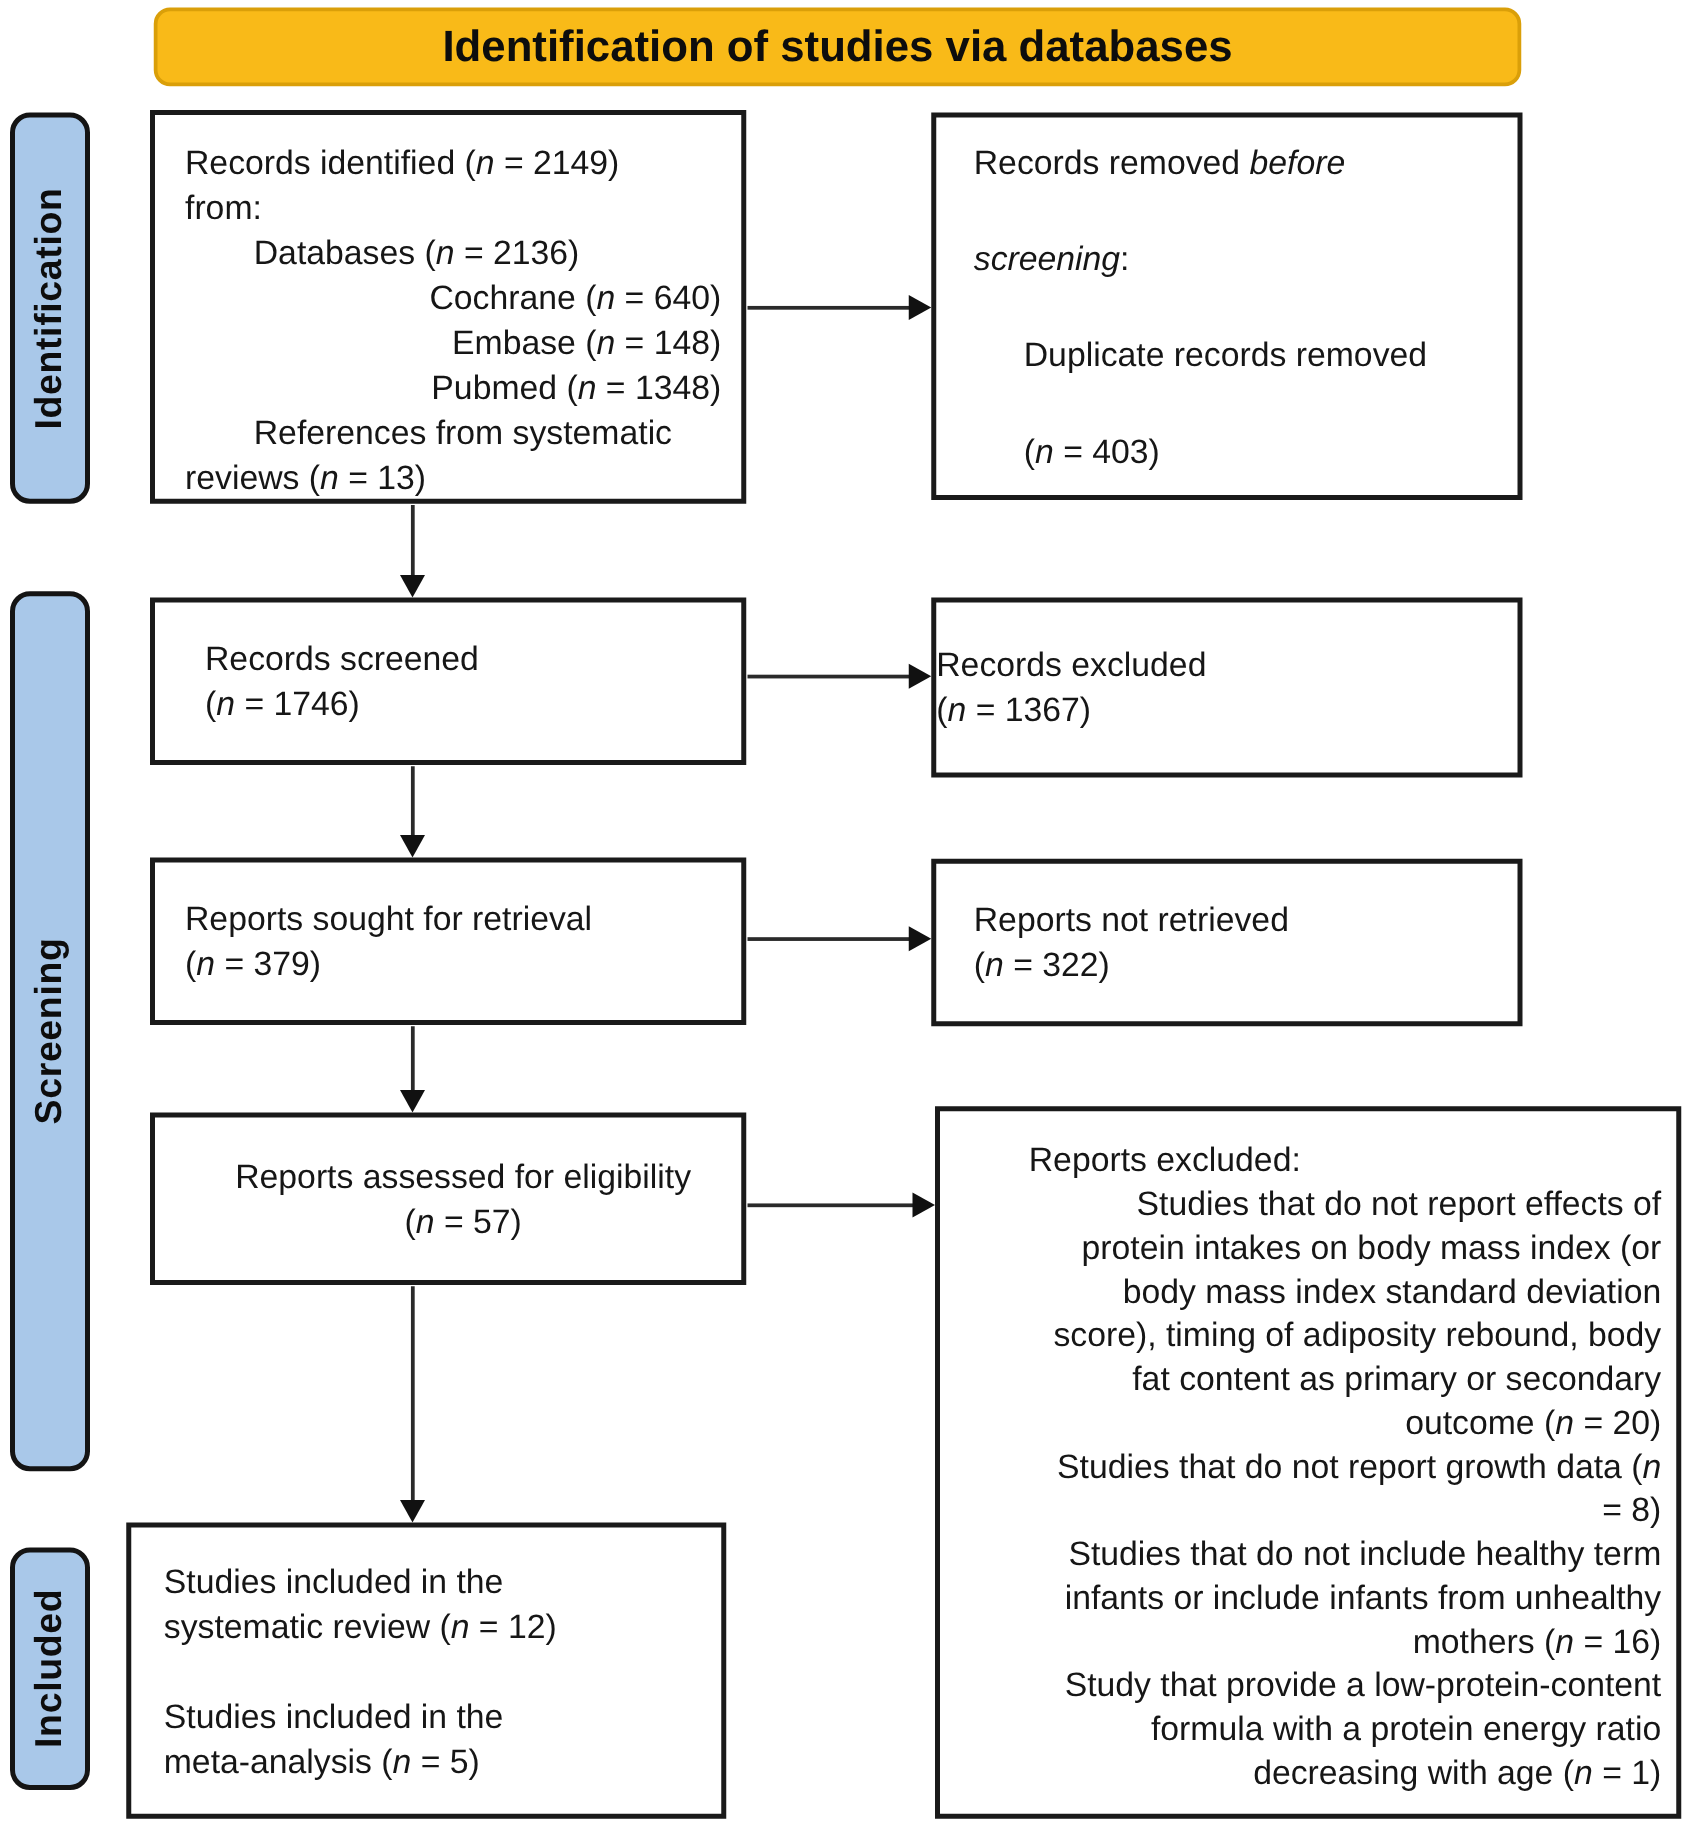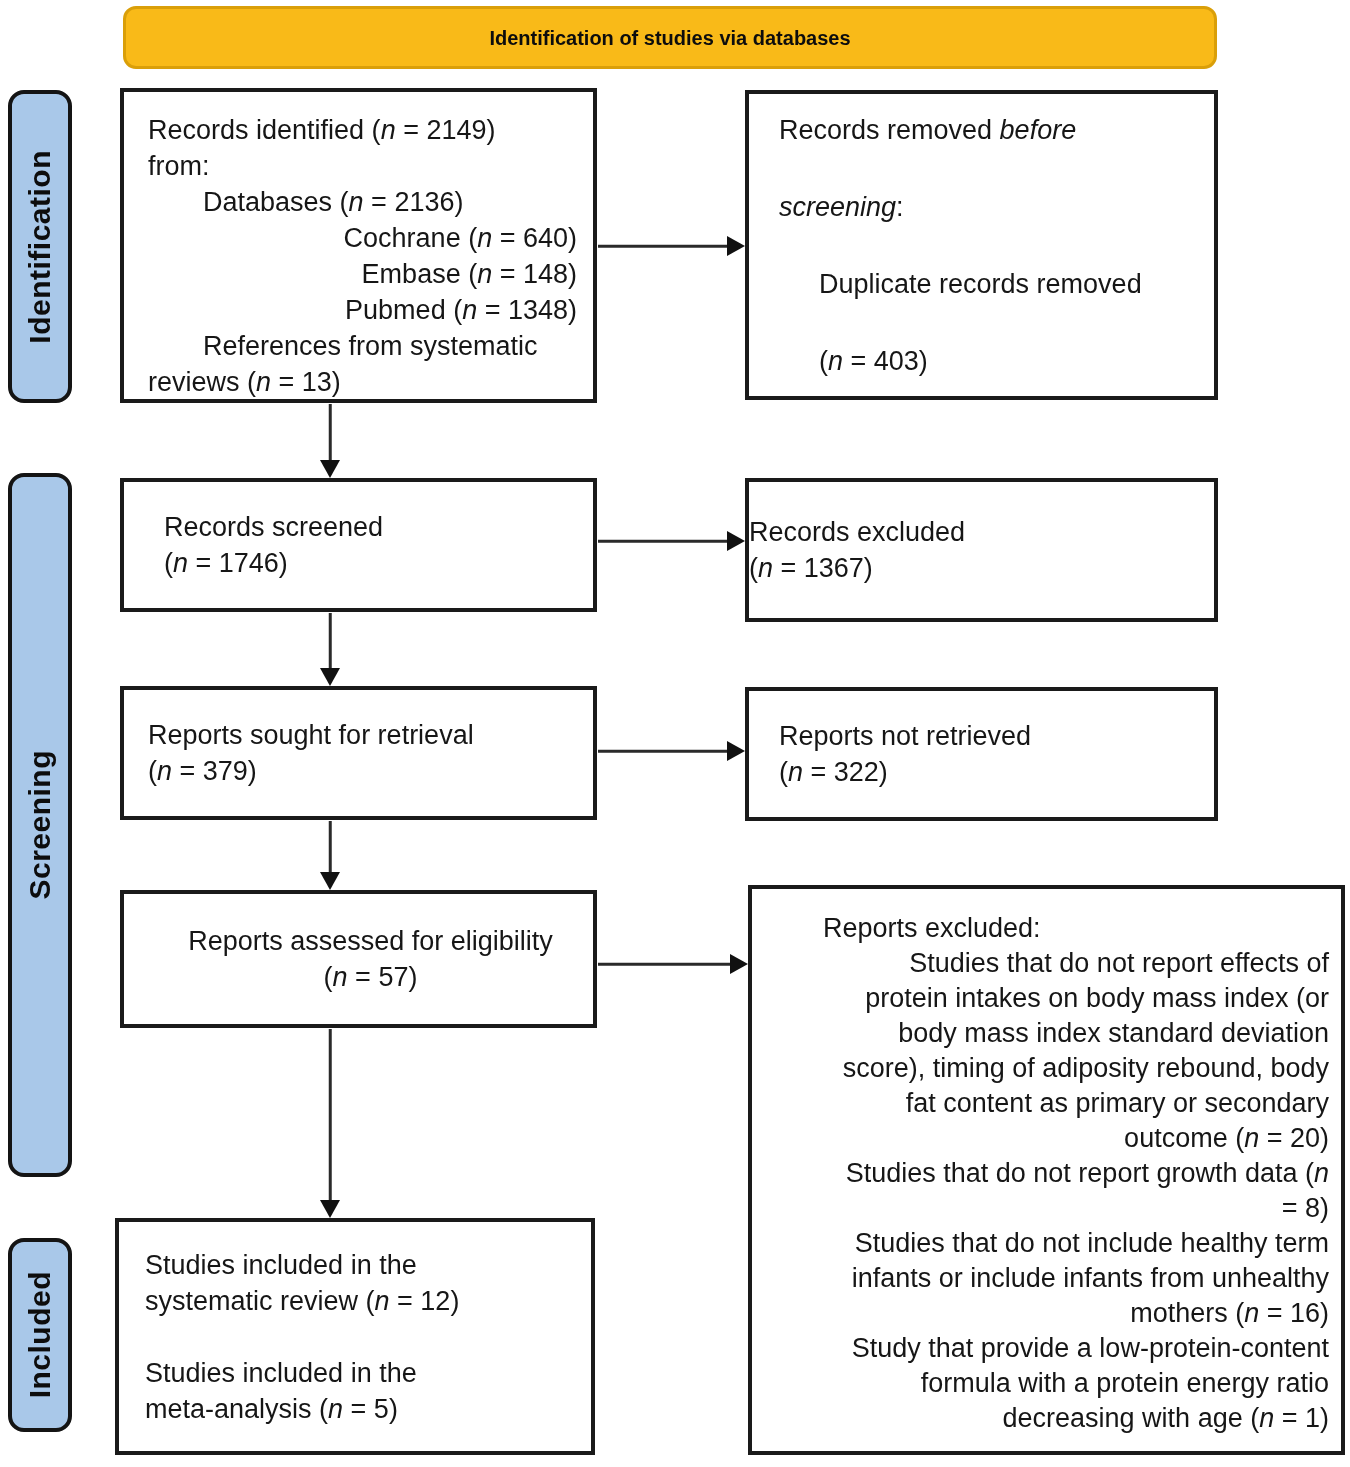--- a/index.html
+++ b/index.html
@@ -8,21 +8,21 @@
     font-family:"Liberation Sans", sans-serif; color:#161616;
     font-size:27px; line-height:36px;
   }
   
   .banner {
     position:absolute; left:123px; top:6px; width:1094px; height:63px;
     box-sizing:border-box;
     background:var(--title_bg); border:3px solid var(--title_border);
     border-radius:13px;
     display:flex; align-items:center; justify-content:center;
-    font-weight:bold; font-size:20px; color:#0d0d0d;
+    font-weight:bold; font-size:35px; color:#0d0d0d;
   }
   
   .stage {
     position:absolute; left:8px; width:64px; box-sizing:border-box;
     background:var(--stage_bg); border:4px solid #141414; border-radius:16px;
     display:flex; align-items:center; justify-content:center;
   }
   .stage span {
     writing-mode:vertical-rl; transform:rotate(180deg);
     font-weight:bold; font-size:30px; color:#0d0d0d; letter-spacing:0.5px;
@@ -34,21 +34,21 @@
   
   .box {
     position:absolute; box-sizing:border-box; background:#ffffff;
     border:4px solid var(--box_border);
   }
   .center-v { display:flex; flex-direction:column; justify-content:center; }
   .box-b1 { left:120px; top:88px;  width:477px; height:315px; padding:20px 16px 16px 24px; }
   .box-b2 { left:120px; top:478px; width:477px; height:134px; padding-left:40px; }
   .box-b3 { left:120px; top:686px; width:477px; height:134px; padding-left:24px; }
   .box-b4 { left:120px; top:890px; width:477px; height:138px; padding-left:24px;align-items:center; }
-  .box-b5 { left:115px; top:1218px;width:480px; height:237px; padding-left:26px; }
+  .box-b5 { left:101px; top:1218px;width:480px; height:237px; padding-left:26px; }
   .box-r1 { left:745px; top:90px;  width:473px; height:310px; padding-left:30px;gap:41px; }
   .box-r2 { left:745px; top:478px; width:473px; height:144px; }
   .box-r3 { left:745px; top:687px; width:473px; height:134px; padding-left:30px; }
   .box-r4 { left:748px; top:885px; width:597px; height:570px; padding:22px 12px 0 24px; line-height:35px; }
   .ind1 { margin-left:55px; }
   .ind2 { margin-left:40px; }
   .gap-after { margin-bottom:36px; }
   
   .brow { display:flex; align-items:flex-start;text-align:right; }
   .brow .dotcol   { flex:0 0 55px; margin-left:60px; }

